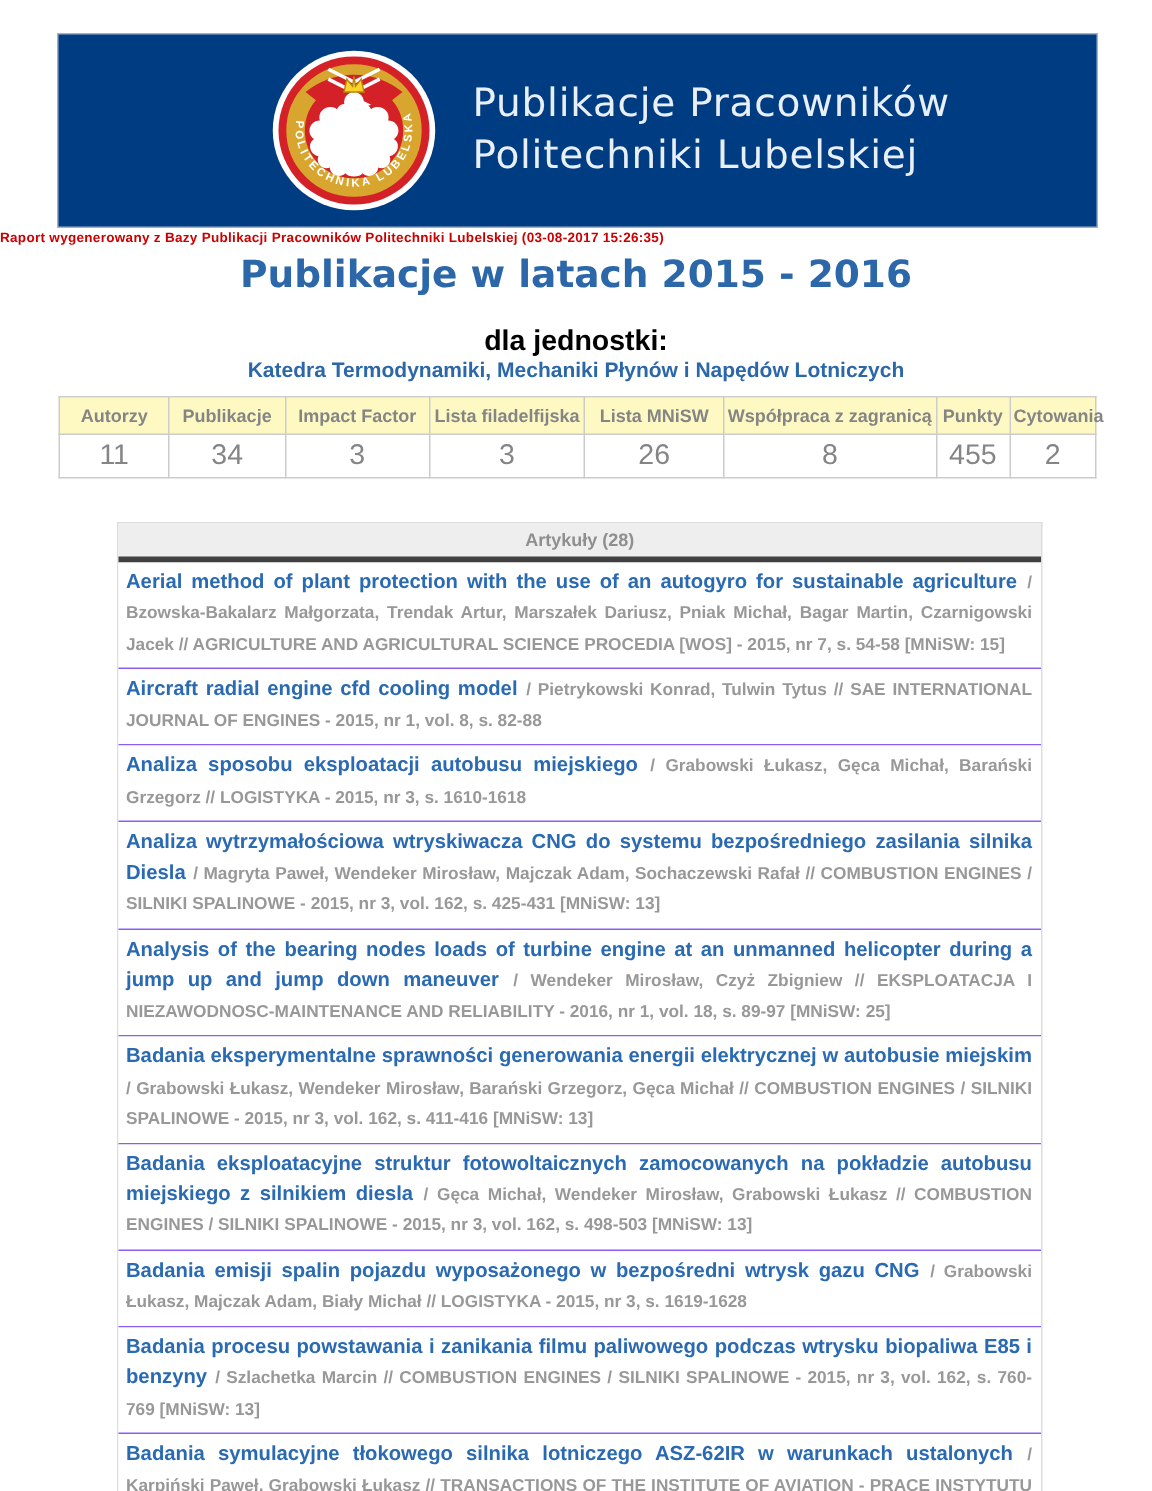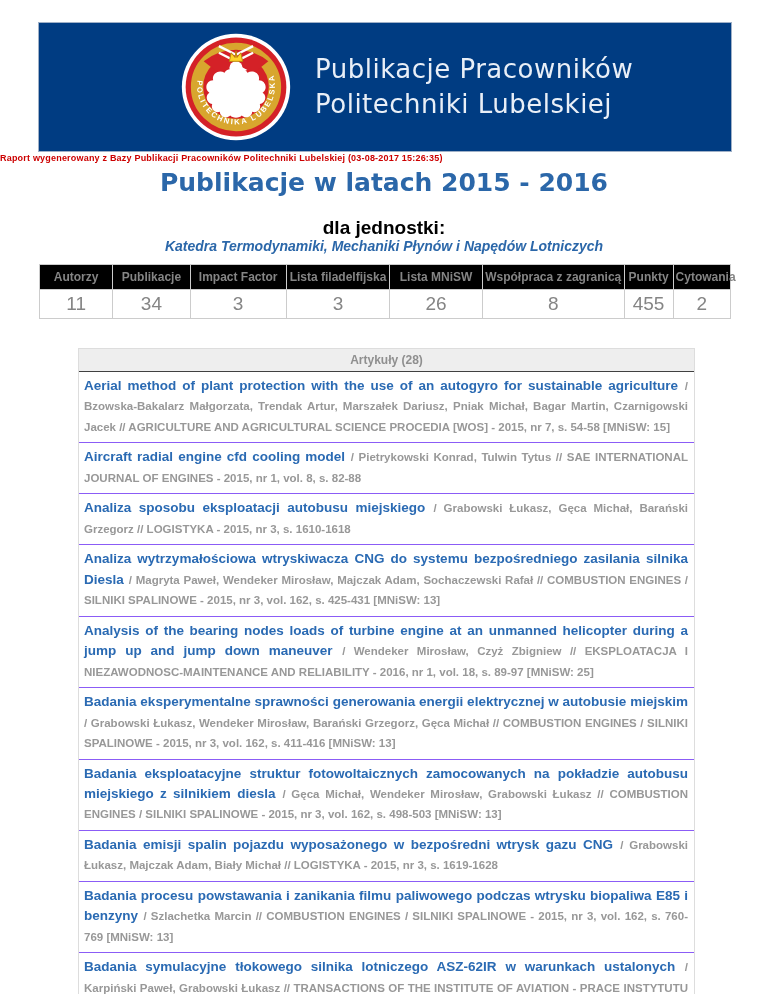--- a/index.html
+++ b/index.html
@@ -32,44 +32,44 @@
     position: absolute; top: 168px; left: 0; width: 100%; margin: 0;
     text-align: center; color: #2b67a9; font-size: 25px; font-weight: bold;
     font-family: "DejaVu Sans", sans-serif;
   }
   .subtitle {
     position: absolute; top: 217px; left: 0; width: 100%;
     text-align: center; color: #000000; font-size: 19px; font-weight: bold;
   }
   .unit-name {
     position: absolute; top: 238px; left: 0; width: 100%;
-    text-align: center; color: #2b67a9; font-size: 14px; font-weight: bold; font-style: italic;
+    text-align: center; color: #2b67a9; font-size: 14px; font-weight: bold;
   }
   
   .summary-table {
     position: absolute; top: 264px; left: 39px; width: 692px;
     border-collapse: collapse; table-layout: fixed;
   }
   .summary-table th, .summary-table td {
     border: 1px solid #cccccc; text-align: center; color: #858585;
   }
-  .summary-table th { background: #000000; font-size: 12px; font-weight: bold; padding: 5px 2px; }
+  .summary-table th { background: #fef9c3; font-size: 12px; font-weight: bold; padding: 5px 2px; }
   .summary-table td { background: #ffffff; font-size: 19px; font-weight: normal; padding: 3px 2px; }
   .summary-table col:nth-child(1){width:10.6%} .summary-table col:nth-child(2){width:11.2%}
   .summary-table col:nth-child(3){width:13.9%} .summary-table col:nth-child(4){width:15.0%}
   .summary-table col:nth-child(5){width:13.4%} .summary-table col:nth-child(6){width:20.5%}
   .summary-table col:nth-child(7){width:7.1%}  .summary-table col:nth-child(8){width:8.3%}
   
   .articles {
     position: absolute; top: 348px; left: 78px; width: 617px;
     border: 1px solid #dddddd; border-bottom: none;
   }
   .articles-header {
     background: #eeeeee; color: #8f8f8f; font-size: 12px; font-weight: bold;
-    text-align: center; padding: 4px 0; border-bottom: 1px solid #404040;
+    text-align: center; padding: 4px 0; border-bottom: 4px solid #404040;
   }
   .article-row {
     background: #ffffff; border-bottom: 1px solid #8b5cf6;
     padding: 3px 6px 6px 5px; text-align: justify; line-height: 1.28;
   }
   .article-title {
     color: #2a6ab3; font-weight: bold; font-size: 13.5px; text-decoration: none;
     cursor: pointer;
   }
   .article-details { color: #989898; font-weight: bold; font-size: 11.5px; }

